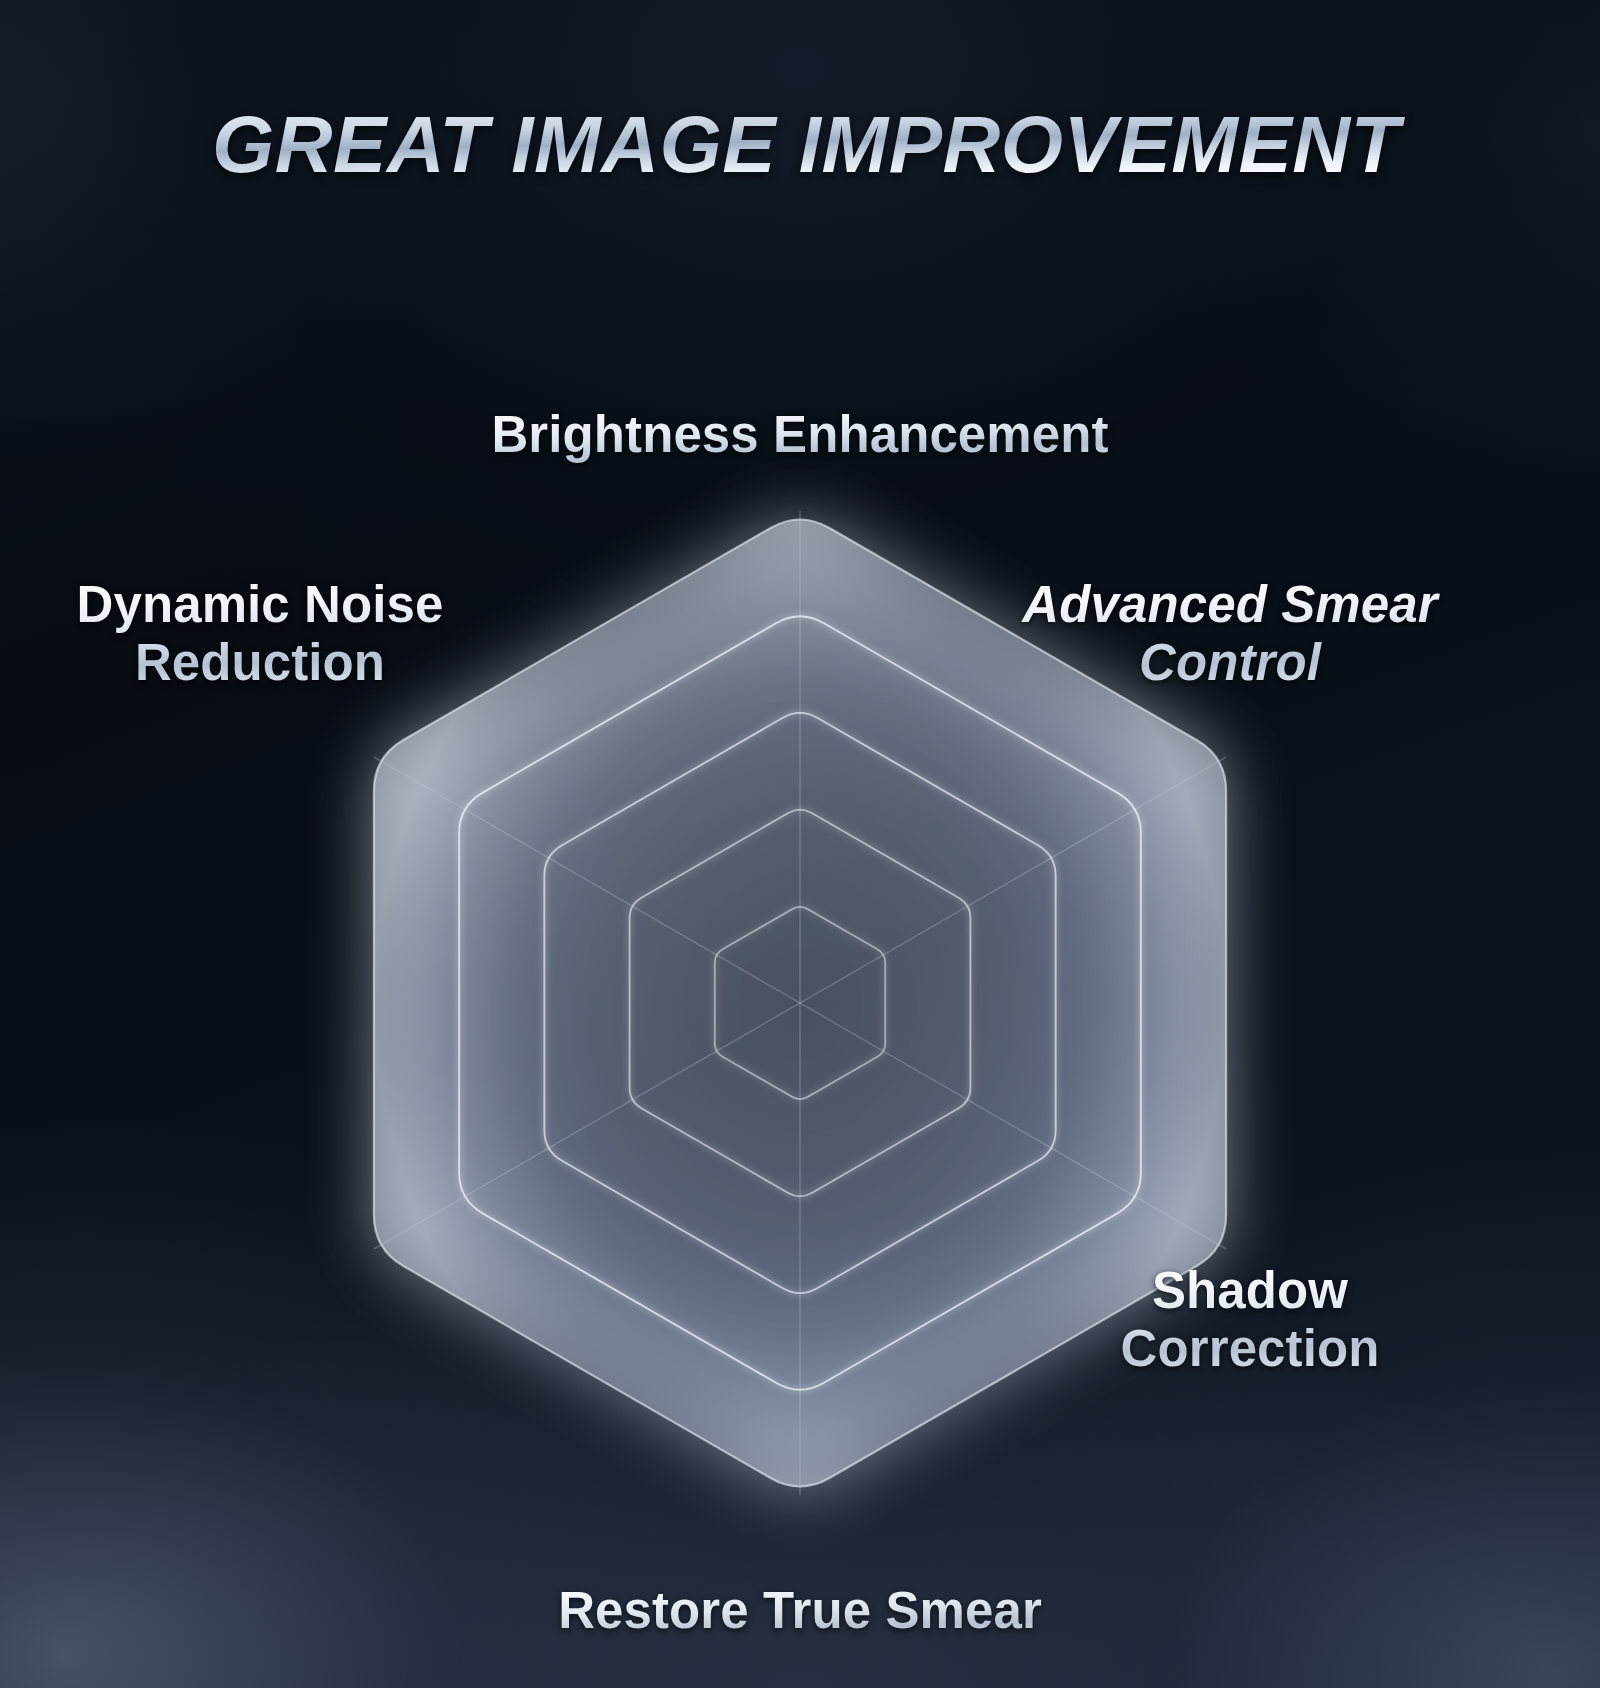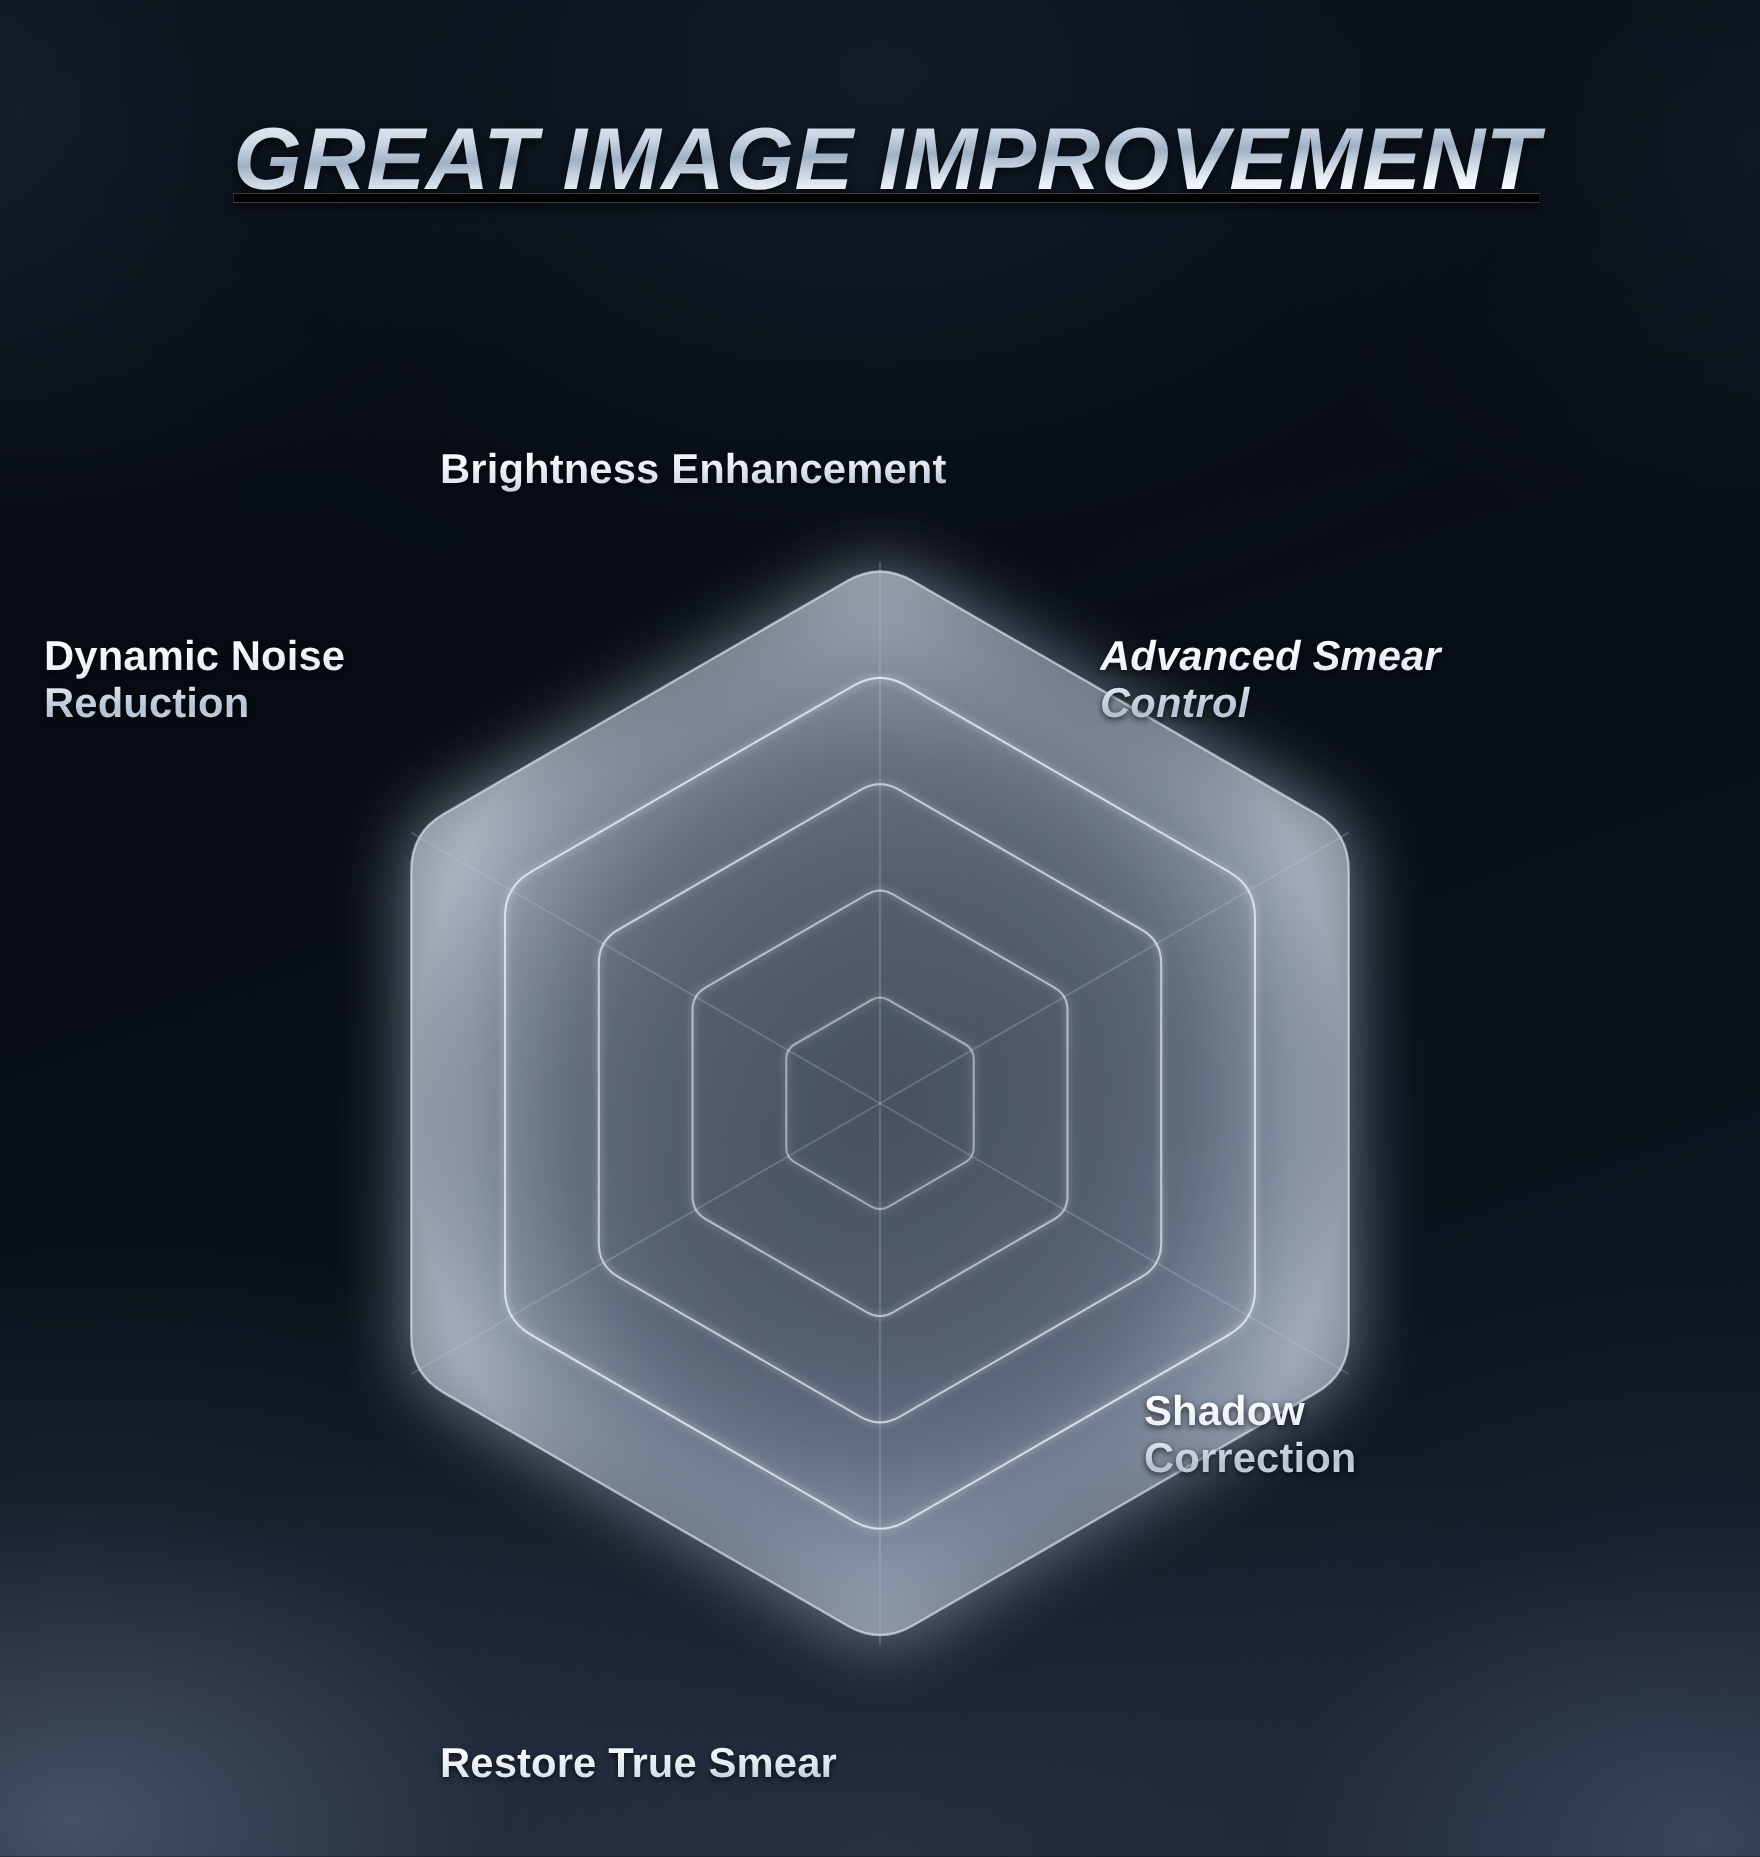--- a/index.html
+++ b/index.html
@@ -28,21 +28,20 @@
     -webkit-font-smoothing:antialiased;
   }
 
   
   #title-block {
     position:absolute;
     left:12px; right:0;
     top:92px;
     text-align:center;
     user-select:none;
-    text-decoration:underline;
   }
   .title-line {
     display:block;
     font-family:"Liberation Sans", sans-serif;
     font-weight:bold;
     font-style:italic;
     font-size:80px;
     line-height:1.33;
     letter-spacing:0.5px;
     white-space:nowrap;
@@ -68,23 +67,24 @@
     position:absolute;
     left:0; top:0;
     width:1600px; height:1688px;
     pointer-events:none;
   }
   #radar-svg { display:block; width:1600px; height:1688px; }
 
   
   .axis-label {
     position:absolute;
+    text-align:center;
     font-family:"Liberation Sans", sans-serif;
     font-weight:bold;
-    font-size:38px;
+    font-size:51px;
     line-height:1.13;
     letter-spacing:0.1px;
     white-space:pre-line;
     background-image:linear-gradient(178deg,
         #ffffff 0%,
         #f4f7fb 22%,
         #dde5ef 48%,
         #b6c1d2 72%,
         #d6dfea 90%,
         #eff3f9 100%);

